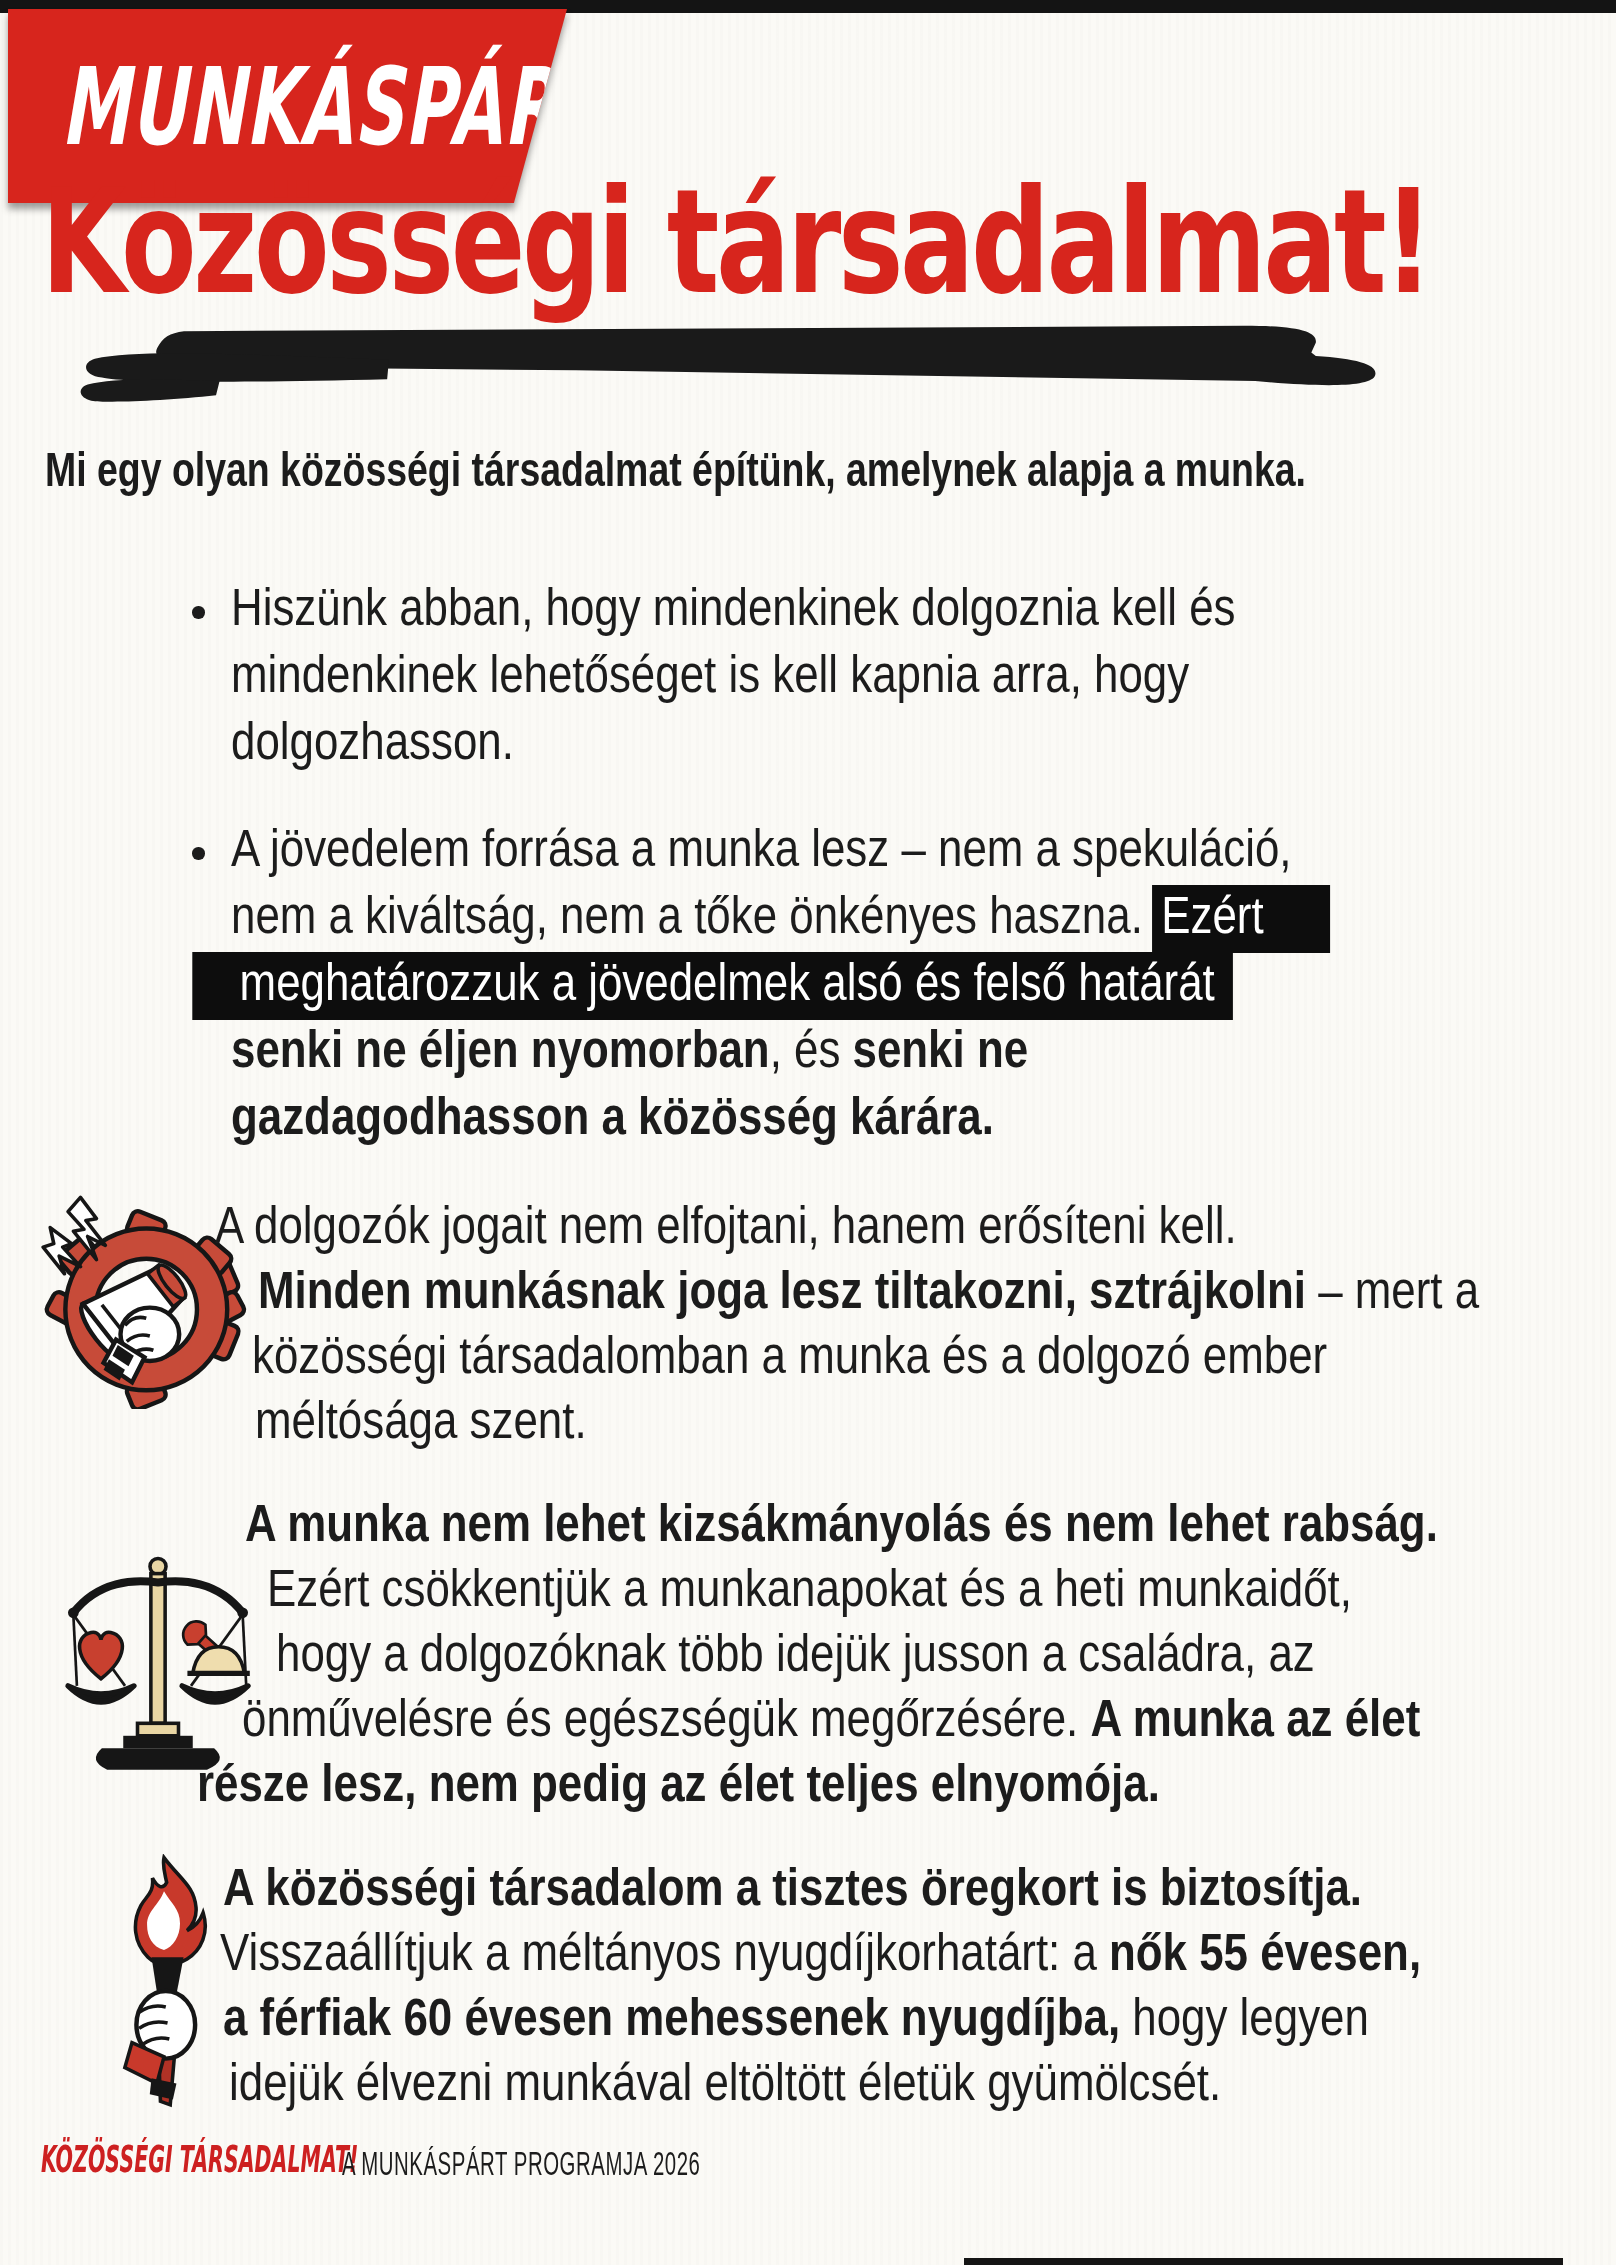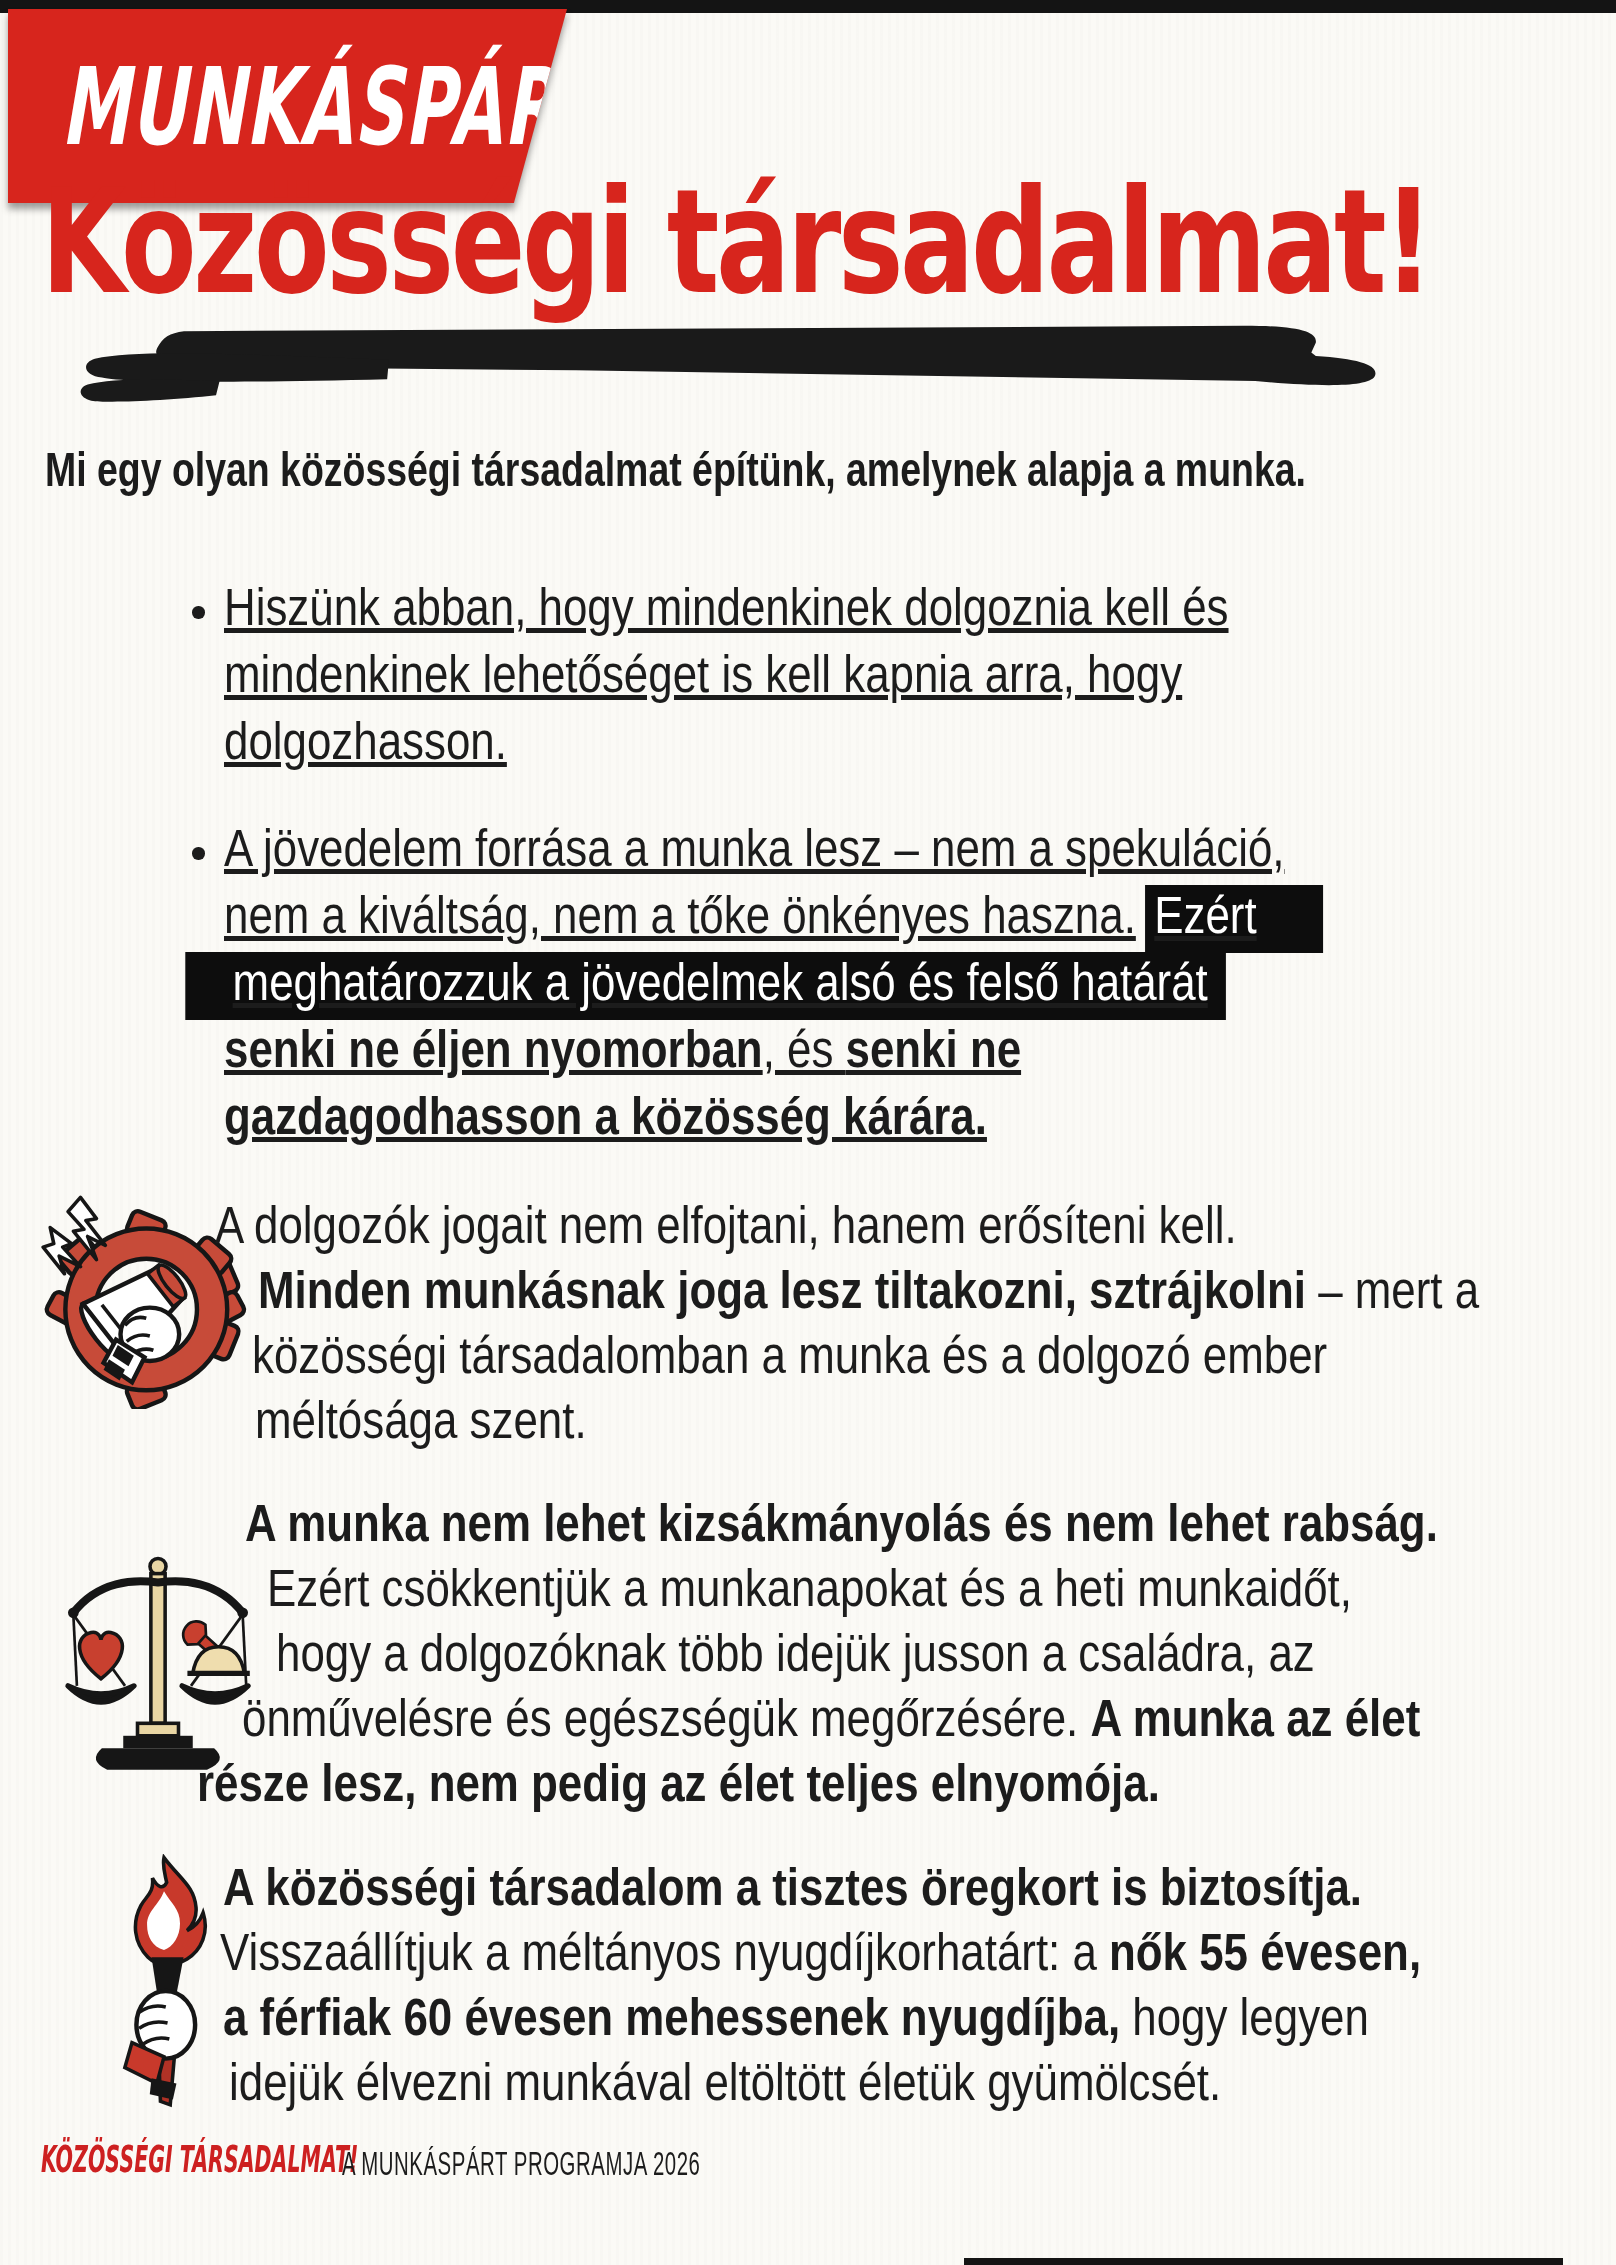--- a/index.html
+++ b/index.html
@@ -34,21 +34,21 @@
   
   .intro{left:45px;top:442px;font-weight:bold;font-size:48px;white-space:nowrap;
         transform:scaleX(0.78);transform-origin:0 0;}
 
   
   .ln{white-space:nowrap;font-size:51px;line-height:57px;height:67px;
       transform:scaleX(0.86);transform-origin:0 0;}
   .seg-b{font-weight:bold;}
   .seg-h{background:#0d0d0d;color:#ffffff;padding:1.8px 19.6px 9px 10.7px;}
 
-  .bullet-text{position:absolute;left:224px;text-decoration:underline;}
+  .bullet-text{position:absolute;left:231px;}
   .b1{top:579px;}
   .b2{top:820px;}
   .b2 .ln:nth-child(2) .seg-h{margin-left:10.7px;padding-right:77px;}
   .b2 .ln:nth-child(3) .seg-h{margin-left:-45px;padding-left:55px;padding-right:21.4px;}
   .dot{position:absolute;width:12.5px;height:12.5px;border-radius:50%;background:#1c1c1c;}
   .dot1{left:192px;top:606px;}
   .dot2{left:192px;top:847px;}
 
   .sec{position:absolute;}
   .sec .ln{height:65px;}

